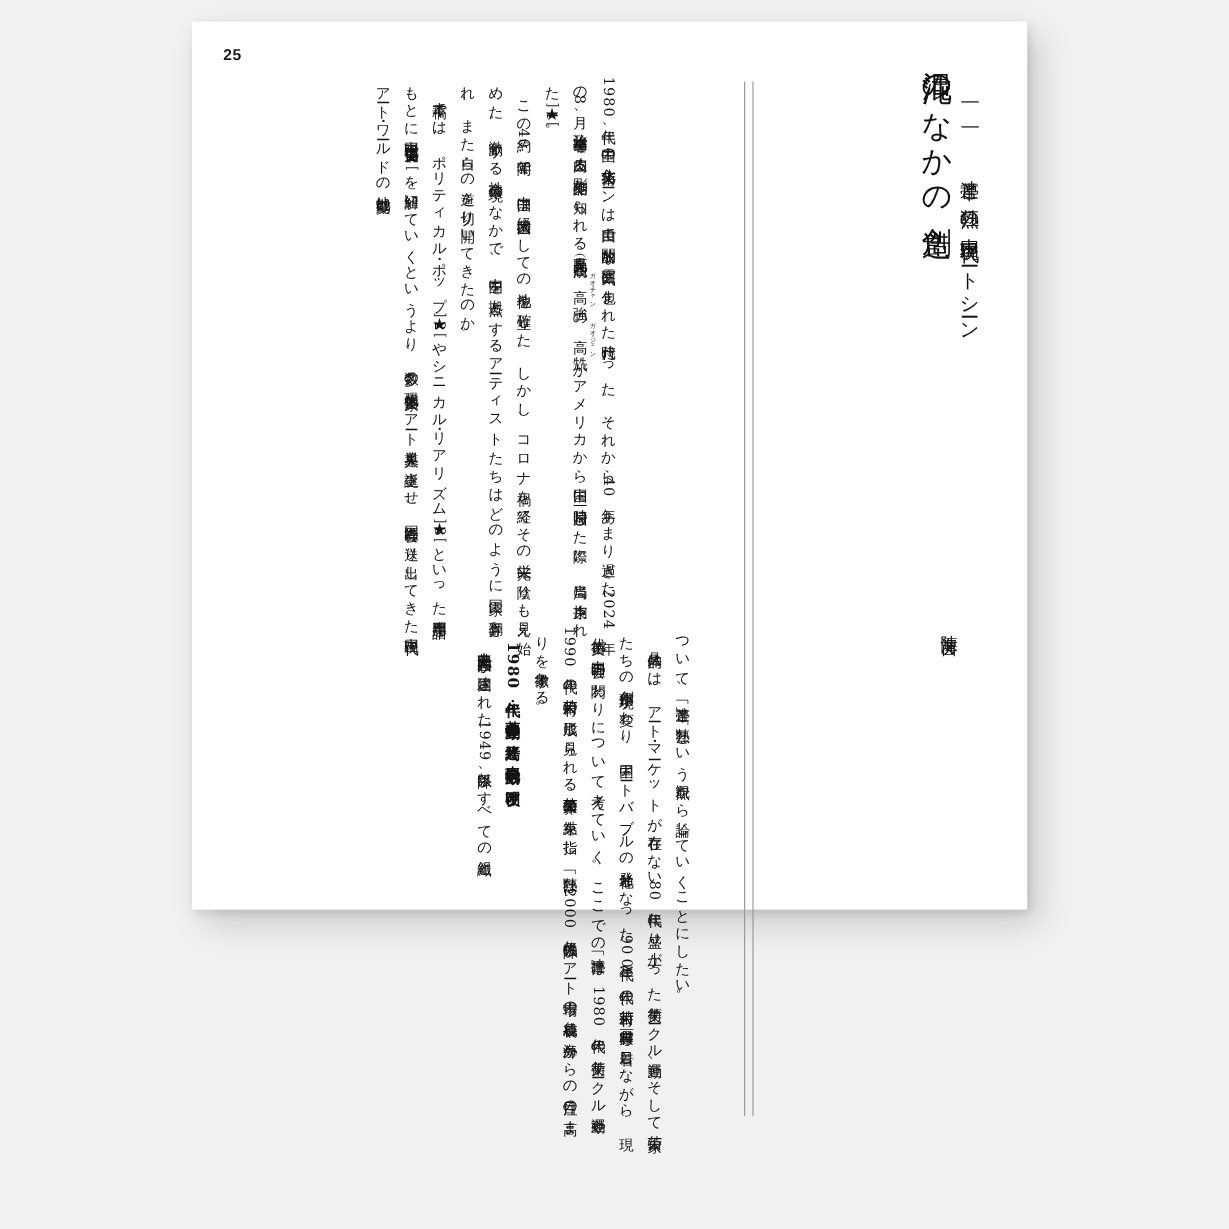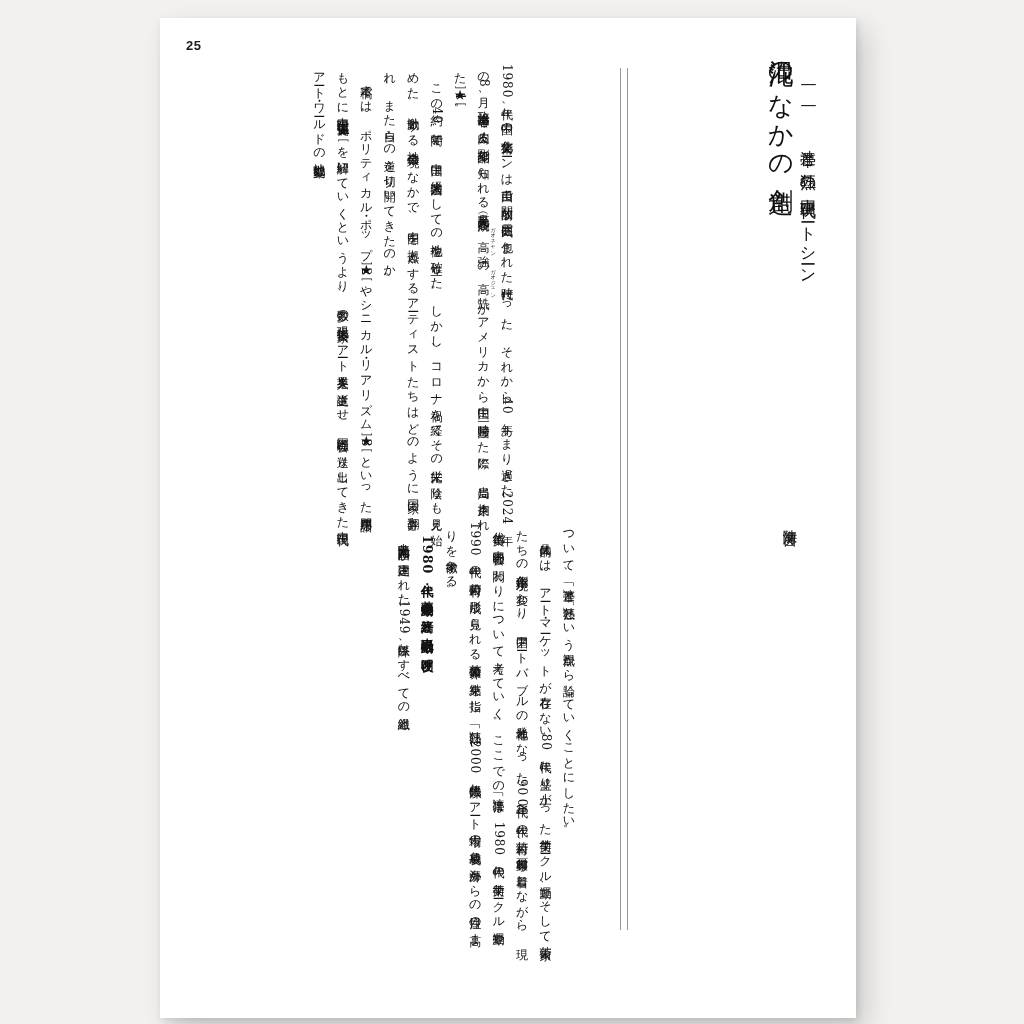--- a/index.html
+++ b/index.html
@@ -15,21 +15,21 @@
     overflow: hidden;
     position: relative;
   }
 
   
   #page-sheet {
     position: absolute;
     left: 160px;
     top: 18px;
     width: 696px;
-    height: 1000px;
+    height: 740px;
     background: #ffffff;
     box-shadow: 10px 12px 26px rgba(0,0,0,0.16),
                 2px 3px 7px rgba(0,0,0,0.10);
   }
 
   
   #folio {
     position: absolute;
     left: 26px;
     top: 20px;

